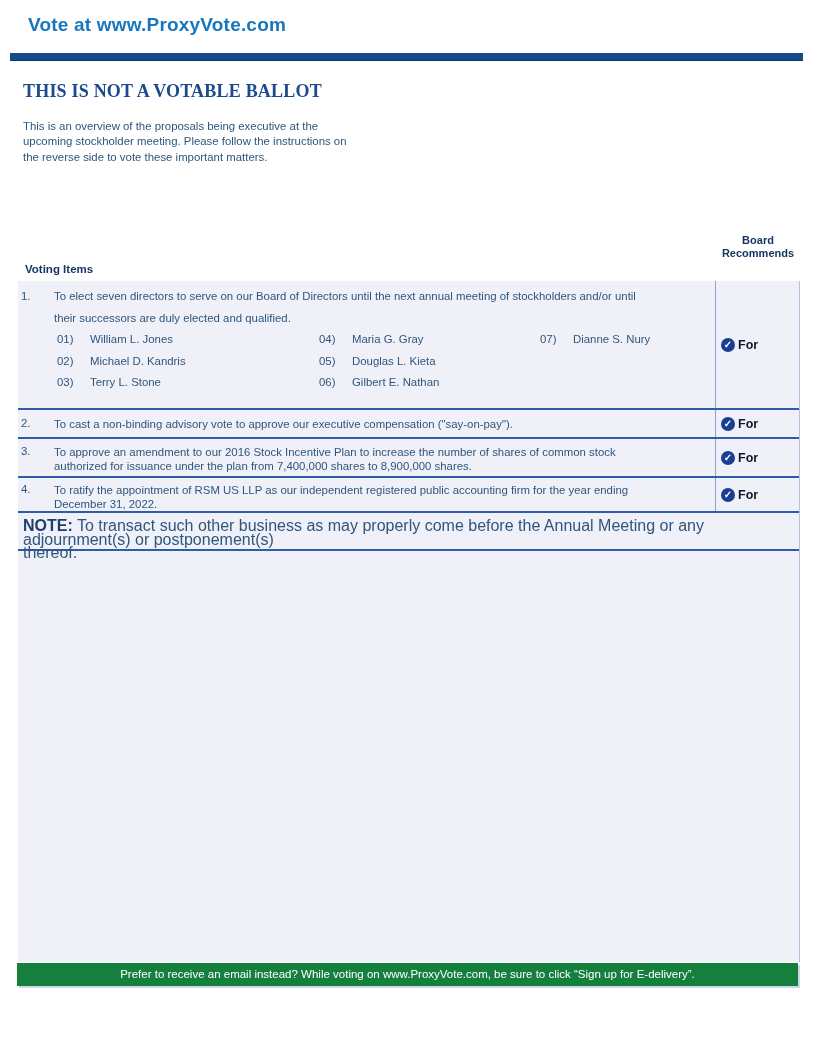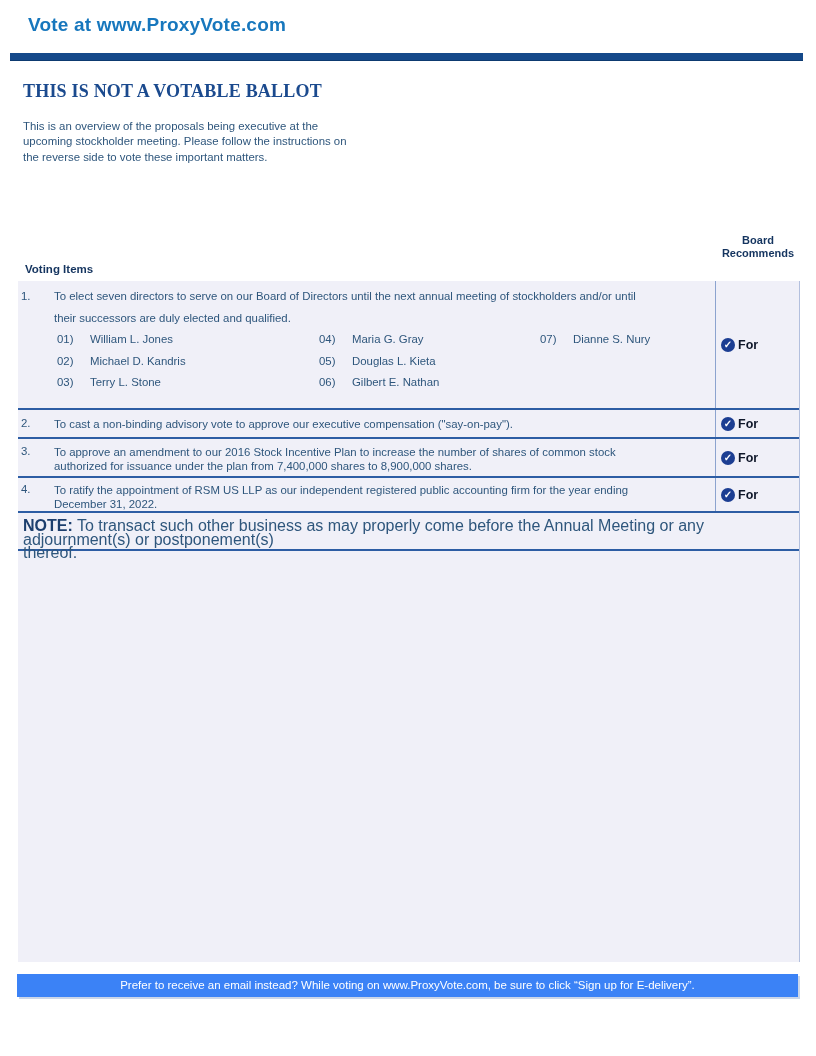--- a/index.html
+++ b/index.html
@@ -84,22 +84,22 @@
 
   .check-icon {
     width:14px; height:14px; flex:0 0 14px; border-radius:50%;
     background:#1c3e92; color:#ffffff; font-size:10px; font-weight:bold;
     display:inline-flex; align-items:center; justify-content:center; line-height:1;
   }
   .rec-label { font-size:12.5px; font-weight:bold; color:#0f172a; padding-left:1px; }
 
   .footer-bar {
     position:absolute; left:17px; top:963px; width:781px; height:23px;
-    background:#3b82f6; color:#ffffff; font-size:11.5px; line-height:23px;
-    text-align:center; box-shadow:2px 2px 0 rgba(160,180,215,0.55);margin-top:11px;
+    background:#15803d; color:#ffffff; font-size:11.5px; line-height:23px;
+    text-align:center; box-shadow:2px 2px 0 rgba(160,180,215,0.55);
   }
 </style>
 </head>
 <body>
 
 <div class="header-title">Vote at www.ProxyVote.com</div>
 <div class="top-bar"></div>
 
 <div class="notice-heading">THIS IS NOT A VOTABLE BALLOT</div>
 <div class="intro">This is an overview of the proposals being executive at the

